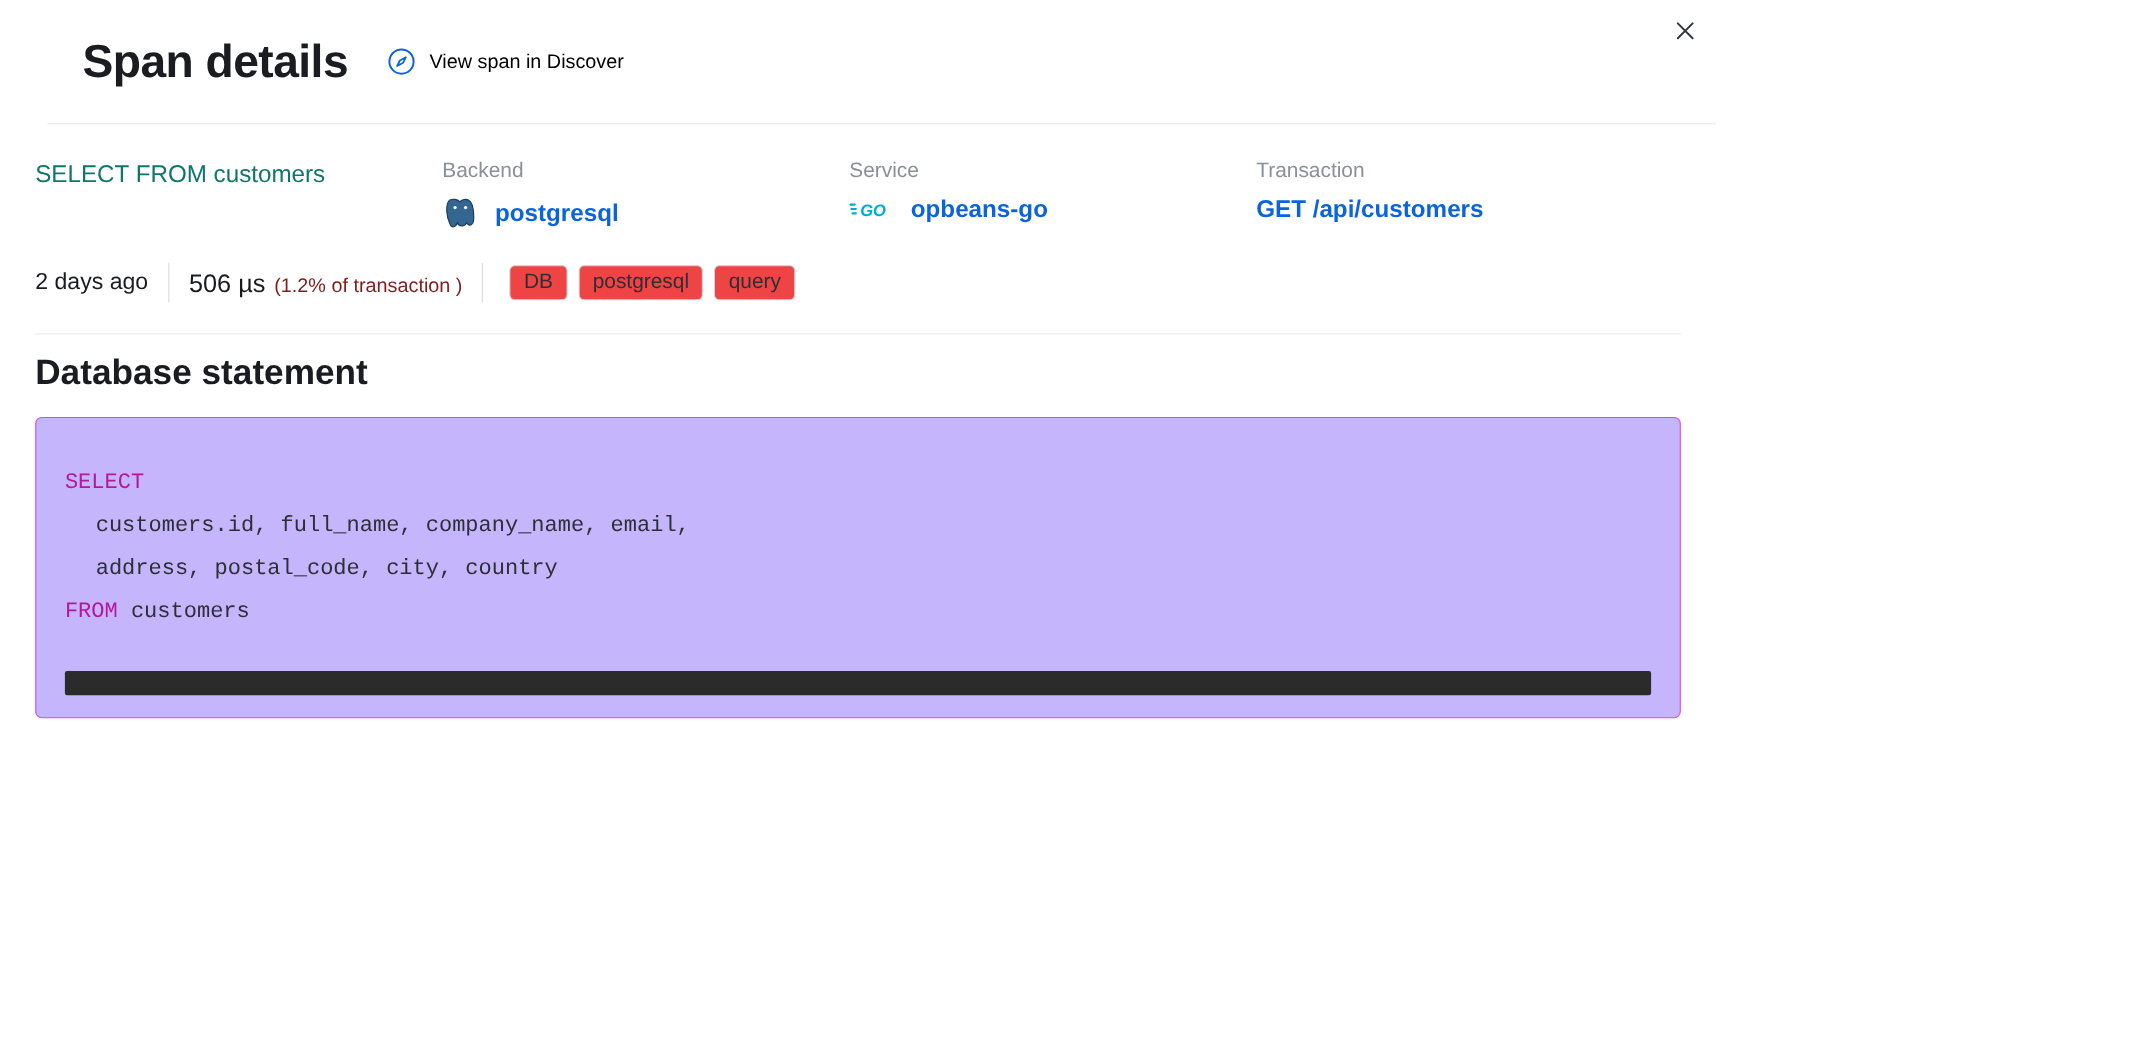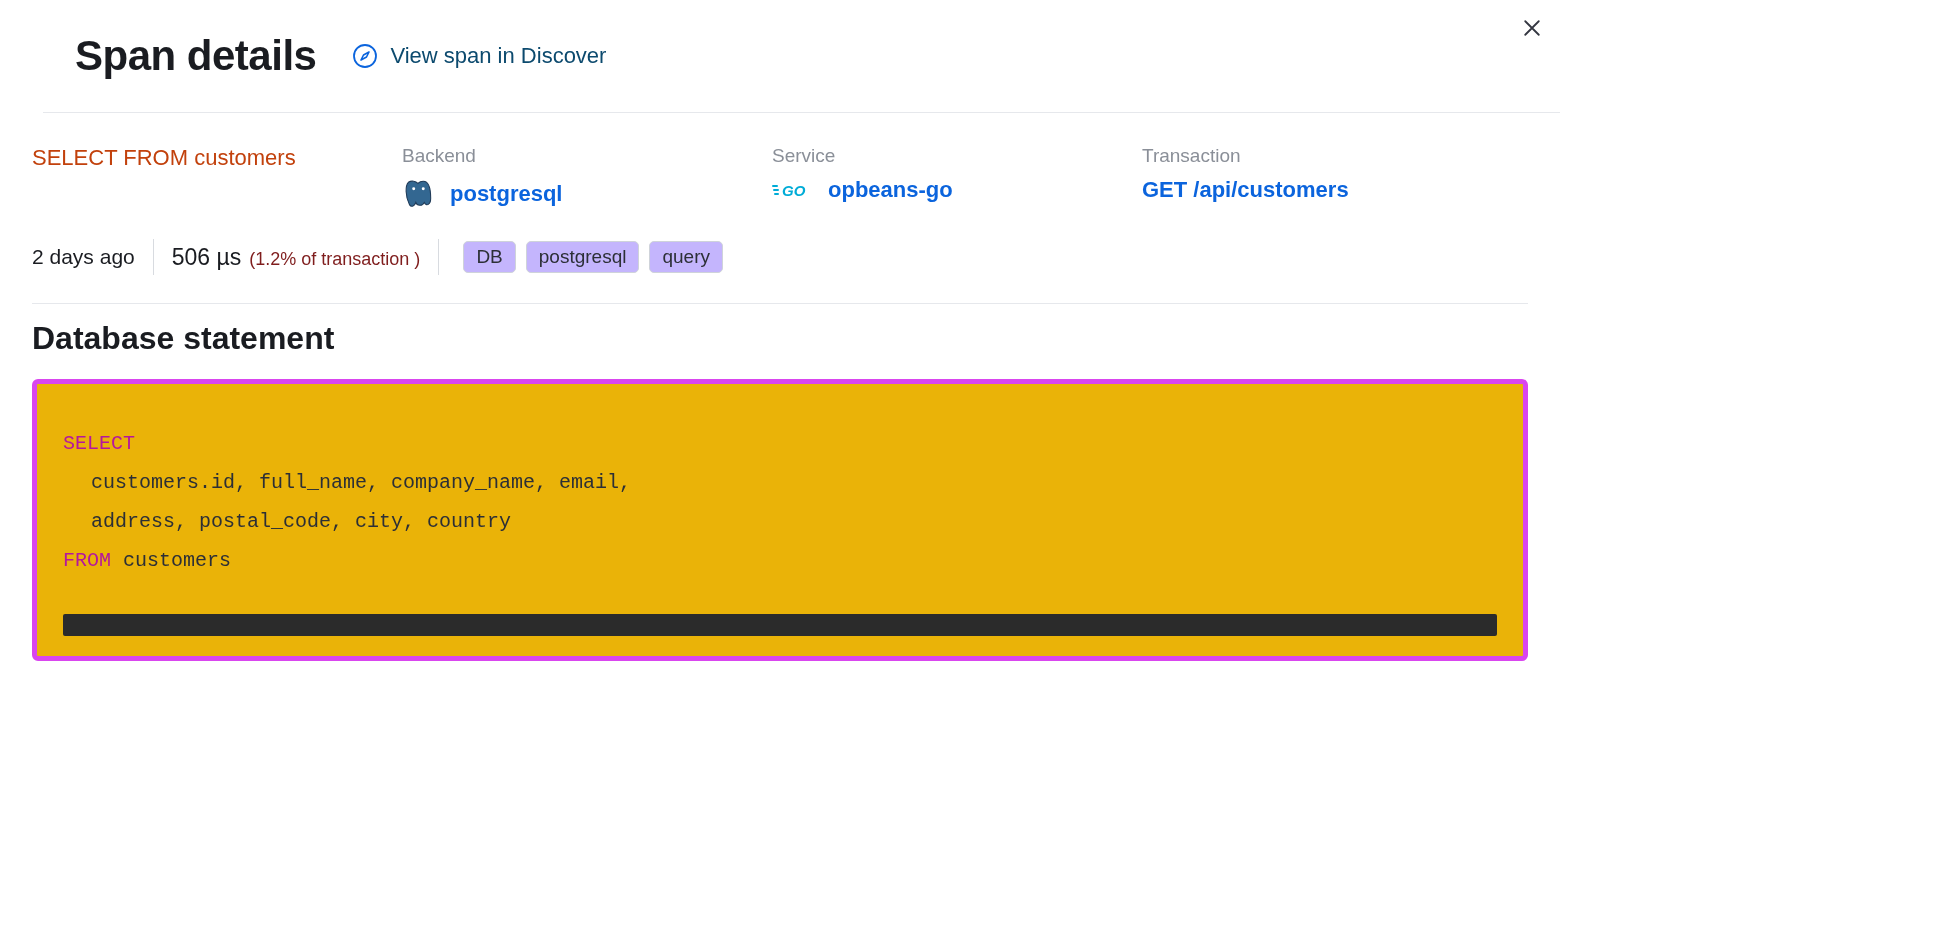--- a/index.html
+++ b/index.html
@@ -38,22 +38,22 @@
   }
   .title {
     font-size: 42px;
     font-weight: 700;
     letter-spacing: -0.5px;
   }
   .discover-link {
     display: flex;
     align-items: center;
     gap: 12px;
-    color: #0c4a6e;
-    font-size: 22px;
+    color: #000000;
+    font-size: 18px;
     font-weight: 400;
     cursor: pointer;
   }
   .discover-link .icon-circle {
     width: 26px; height: 26px;
     display: inline-flex; align-items: center; justify-content: center;
   }
   .discover-link svg { width: 26px; height: 26px; }
 
   .body {
@@ -65,21 +65,21 @@
     grid-template-columns: 370px 370px 370px 1fr;
     gap: 0;
   }
   .meta-label {
     color: #8a8f98;
     font-size: 19px;
     margin-bottom: 10px;
   }
   .meta-value {
     font-size: 22px;
-    color: #c2410c;
+    color: #0f766e;
     display: flex;
     align-items: center;
     gap: 14px;
   }
   .meta-value.link {
     color: #0b64dd;
     font-weight: 600;
     cursor: pointer;
   }
   .meta-value.link .svc-icon {
@@ -116,33 +116,33 @@
     display: flex;
     gap: 10px;
     margin-left: 6px;
   }
   .badge {
     border: 1px solid #cfd3da;
     border-radius: 5px;
     padding: 4px 12px;
     font-size: 19px;
     color: #2c2f36;
-    background: #c4b5fd;
+    background: #ef4444;
   }
 
   .section-title {
     font-size: 32px;
     font-weight: 700;
     margin-top: 16px;
     margin-bottom: 22px;
   }
 
   .code-block {
-    background: #eab308;
-    border: 5px solid #d946ef;
+    background: #c4b5fd;
+    border: 1px solid #d946ef;
     border-radius: 6px;
     padding: 40px 26px 20px 26px;
     font-family: "SFMono-Regular", Consolas, "Liberation Mono", Menlo, monospace;
     font-size: 20px;
     line-height: 1.95;
     color: #2c2f36;
     position: relative;
   }
   .code-block .kw { color: #b5179e; }
   .code-block .indent { padding-left: 28px; display: block; }

